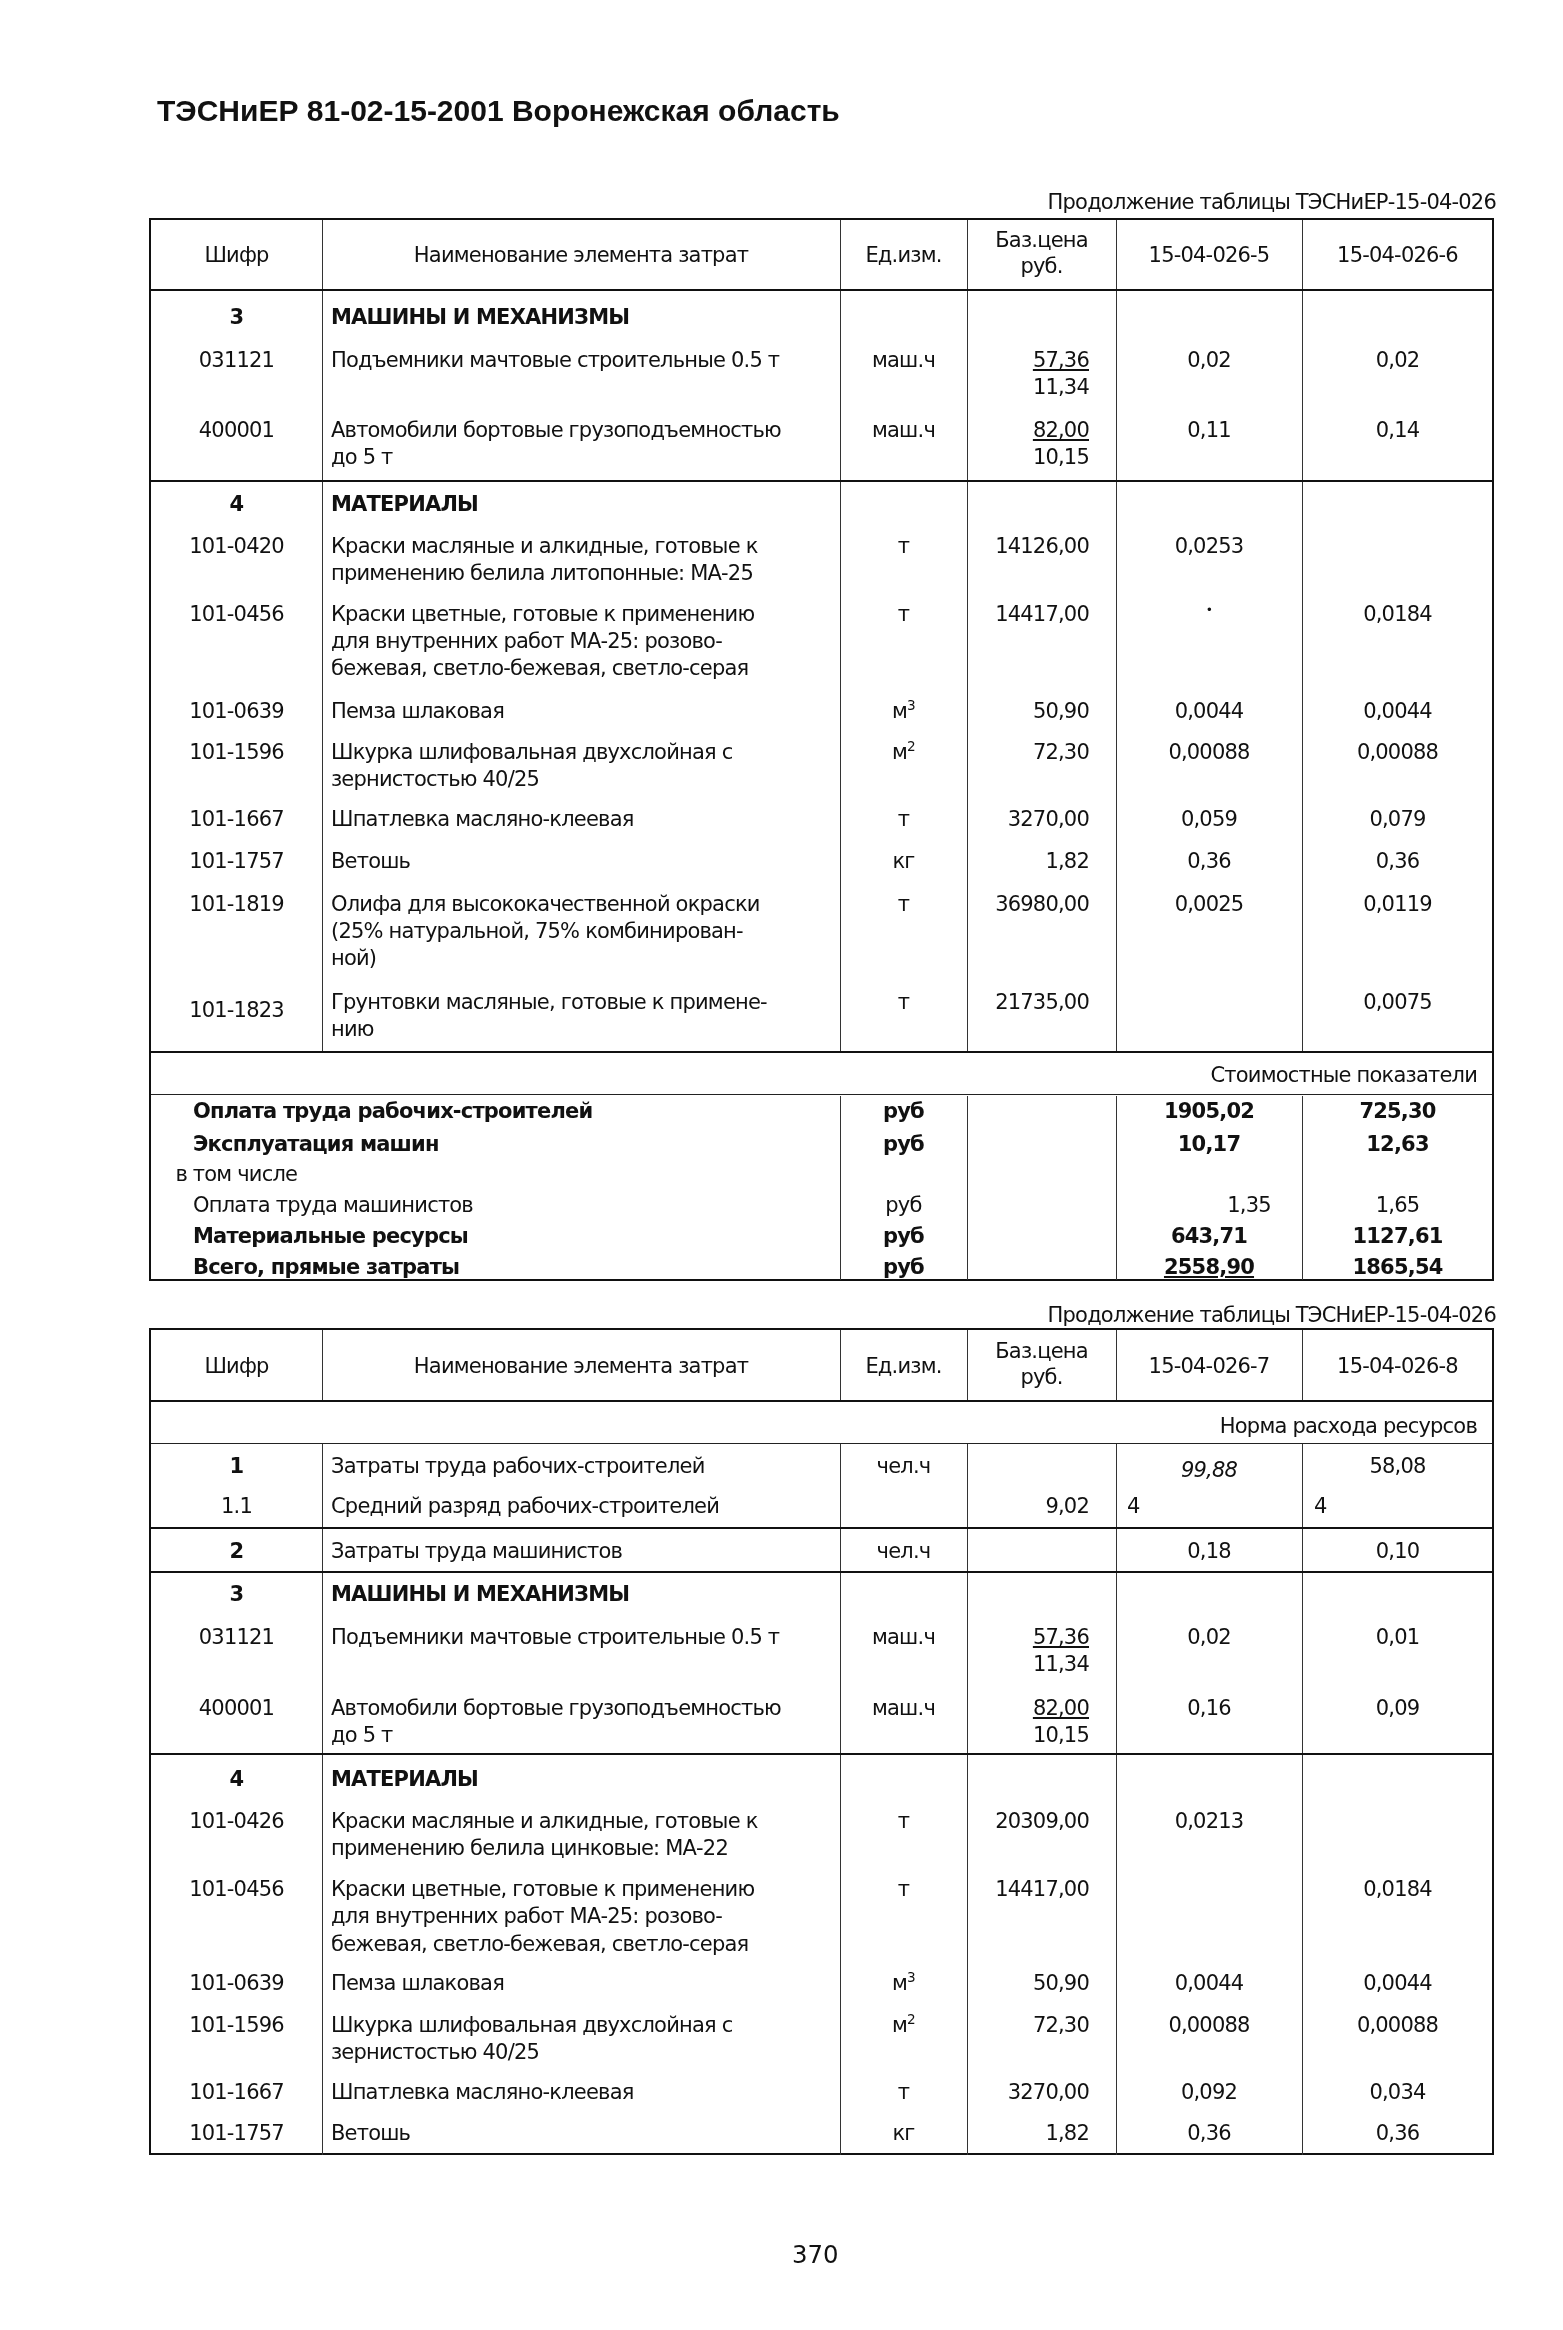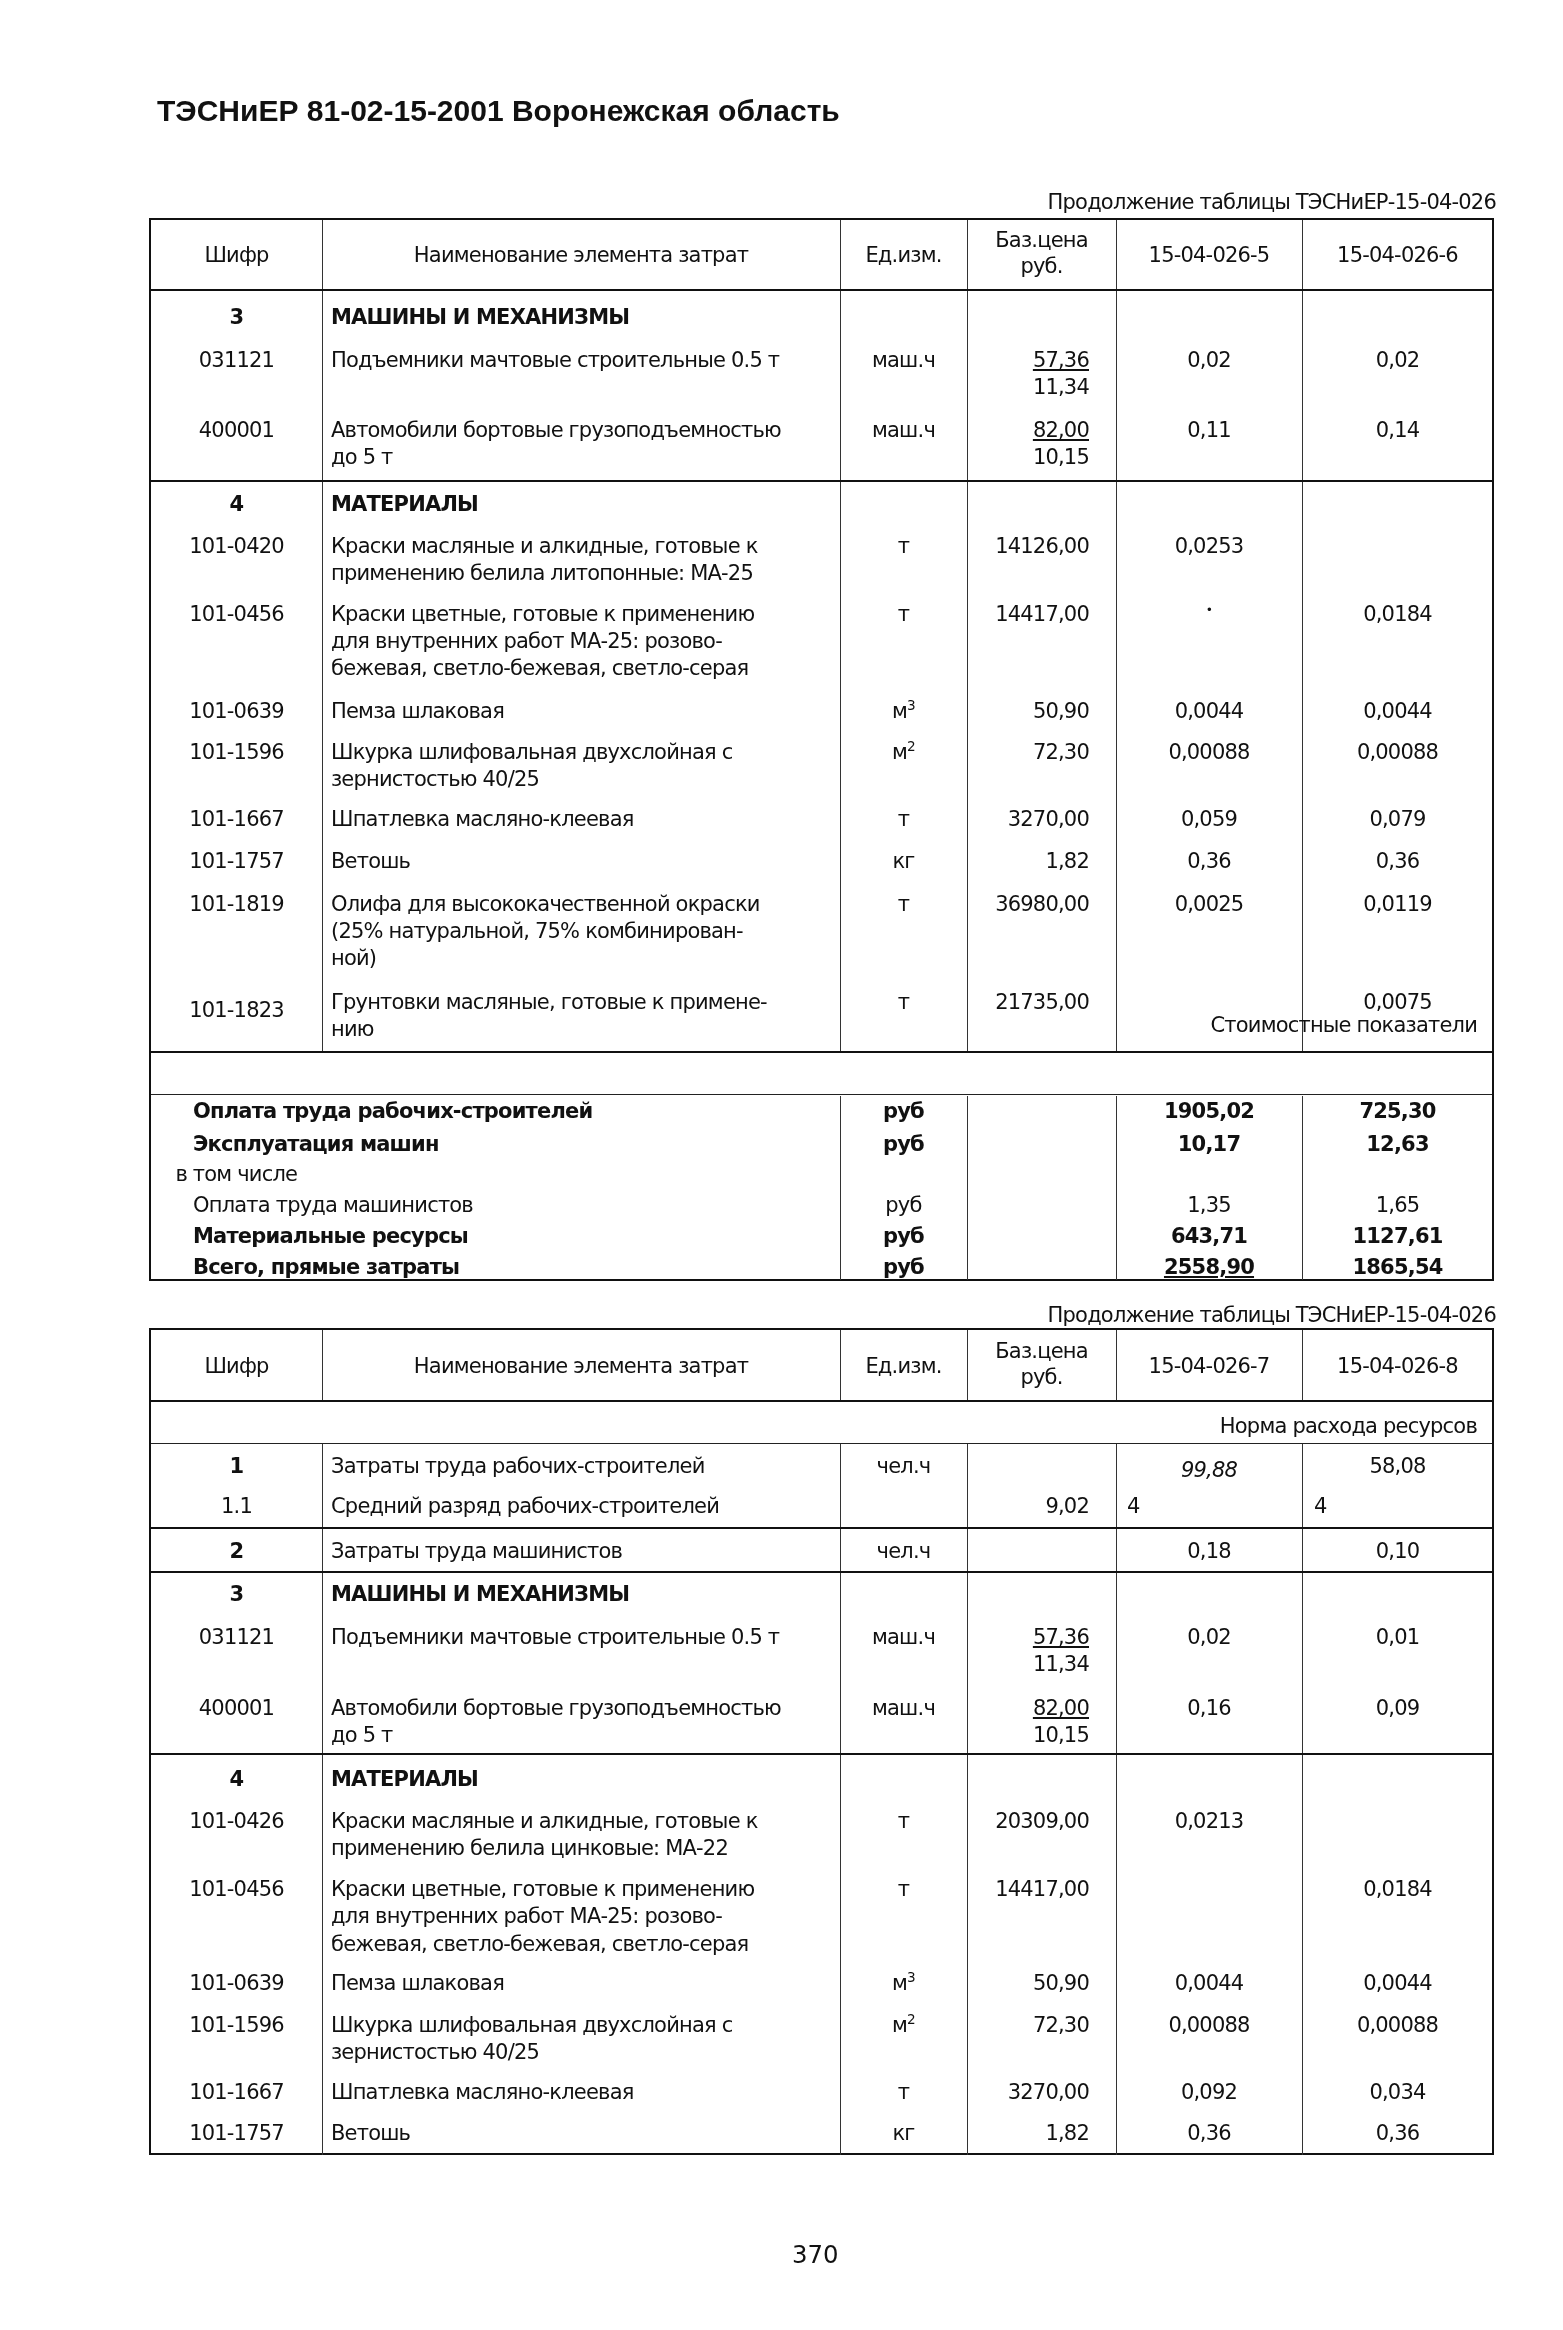--- a/index.html
+++ b/index.html
@@ -136,38 +136,38 @@
   <div class="cell c-v2" style="top:671px;">0,0119</div>
 
   <div class="cell c-code" style="top:769px;margin-top:8px;">101-1823</div>
   <div class="cell c-name" style="top:769px;">Грунтовки масляные, готовые к примене-</div>
   <div class="cell c-name" style="top:796px;">нию</div>
   <div class="cell c-unit" style="top:769px;">т</div>
   <div class="cell c-price" style="top:769px;">21735,00</div>
   <div class="cell c-v2" style="top:769px;">0,0075</div>
   <div class="hline" style="top:831px;"></div>
 
-  <div class="norm-label" style="top:793px;margin-left:28px;">Стоимостные показатели</div>
+  <div class="norm-label" style="top:843px;margin-left:28px;">Стоимостные показатели</div>
   <div class="hline thin" style="top:874px;"></div>
 
   <div class="cell cost-name bold" style="top:878px;">Оплата труда рабочих-строителей</div>
   <div class="cell c-unit bold" style="top:878px;">руб</div>
   <div class="cell c-v1 bold" style="top:878px;">1905,02</div>
   <div class="cell c-v2 bold" style="top:878px;">725,30</div>
 
   <div class="cell cost-name bold" style="top:911px;">Эксплуатация машин</div>
   <div class="cell c-unit bold" style="top:911px;">руб</div>
   <div class="cell c-v1 bold" style="top:911px;">10,17</div>
   <div class="cell c-v2 bold" style="top:911px;">12,63</div>
 
   <div class="cell cost-name" style="top:972px;">Оплата труда машинистов</div>
 
   <div class="cell cost-name" style="top:941px; left:24.4px;">в том числе</div>
   <div class="cell c-unit" style="top:972px;">руб</div>
-  <div class="cell c-v1" style="top:972px;">1,35</div>
+  <div class="cell c-v1" style="top:972px;padding-left:40px;">1,35</div>
   <div class="cell c-v2" style="top:972px;">1,65</div>
 
   <div class="cell cost-name bold" style="top:1003px;">Материальные ресурсы</div>
   <div class="cell c-unit bold" style="top:1003px;">руб</div>
   <div class="cell c-v1 bold" style="top:1003px;">643,71</div>
   <div class="cell c-v2 bold" style="top:1003px;">1127,61</div>
 
   <div class="cell cost-name bold" style="top:1034px;">Всего, прямые затраты</div>
   <div class="cell c-unit bold" style="top:1034px;">руб</div>
   <div class="cell c-v1 bold" style="top:1034px;text-decoration:underline;">2558,90</div>

